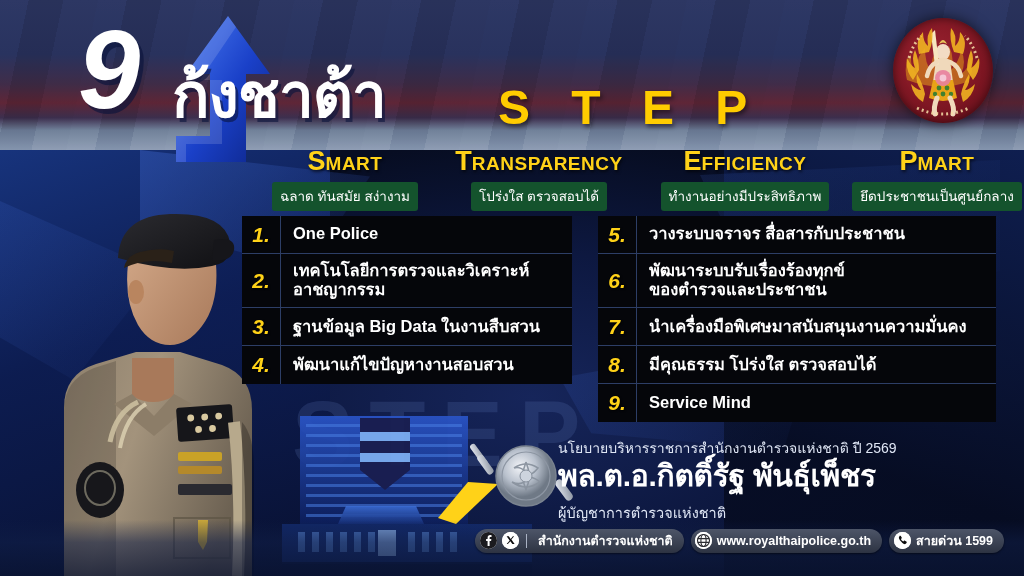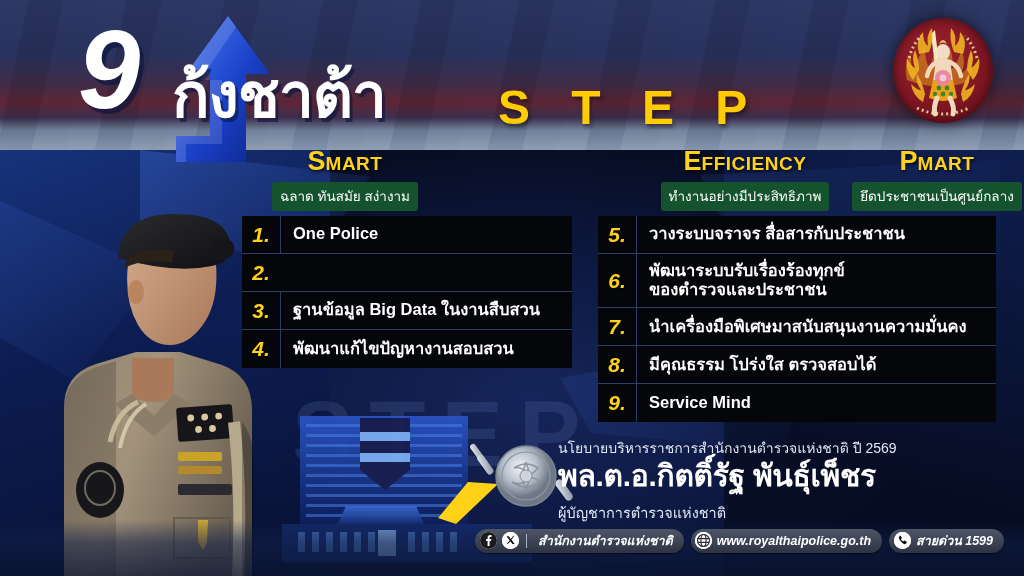--- a/index.html
+++ b/index.html
@@ -141,21 +141,21 @@
 
   
   .footer {
     position:absolute; left:475px; top:529px; height:23px;
     display:flex; align-items:center; gap:0;
   }
   .pill {
     display:flex; align-items:center; gap:5px; height:24px;
     padding:0 11px 0 5px;
     background:linear-gradient(180deg,#4d5568,#2d3342);
-    border-radius:12px; box-shadow:0 1px 2px rgba(0,0,0,.5);font-style:italic;
+    border-radius:12px; box-shadow:0 1px 2px rgba(0,0,0,.5);
   }
   .pill.p2 { margin-left:7px; padding-left:4px; }
   .pill.p3 { margin-left:7px; padding-left:5px; }
   .pill .ftxt { color:#fff; font-size:12.5px; font-weight:bold; white-space:nowrap; }
   .divider { width:1px; height:14px; background:#aab2c4; margin:0 6px 0 2px; }
   .cicon { width:17px; height:17px; border-radius:50%; background:#fff; display:flex; align-items:center; justify-content:center; flex:0 0 17px; }
   .cicon svg { display:block; }
   .footer-bg {
     position:absolute; left:0; top:520px; width:1024px; height:56px;
     background:linear-gradient(180deg, rgba(20,36,80,.0) 0%, rgba(16,30,70,.55) 40%, rgba(10,20,50,.75) 100%);
@@ -391,20 +391,26 @@
   <div class="title-th">ก้งชาต้า</div>
   <div class="step-word">S T E P</div>
 
   <div class="acronyms">
     <div class="acro a1">
       <div class="word">
         <span class="cap">S</span><span class="rest">MART</span>
       </div>
       <div class="sub">ฉลาด ทันสมัย สง่างาม</div>
     </div>
+    <div class="acro a2">
+      <div class="word">
+        <span class="cap">T</span><span class="rest">RANSPARENCY</span>
+      </div>
+      <div class="sub">โปร่งใส ตรวจสอบได้</div>
+    </div>
     <div class="acro a3">
       <div class="word">
         <span class="cap">E</span><span class="rest">FFICIENCY</span>
       </div>
       <div class="sub">ทำงานอย่างมีประสิทธิภาพ</div>
     </div>
     <div class="acro a4">
       <div class="word">
         <span class="cap">P</span><span class="rest">MART</span>
       </div>
@@ -416,20 +422,26 @@
     <div class="row">
       <div class="num">1.</div>
       <div class="row-txt">
         <div>
             <span>One Police</span>
           </div>
       </div>
     </div>
     <div class="row">
       <div class="num">2.</div>
+      <div class="row-txt">
+        <div>
+          <span>เทคโนโลยีการตรวจและวิเคราะห์</span>
+          <span>อาชญากรรม</span>
+        </div>
+      </div>
     </div>
     <div class="row">
       <div class="num">3.</div>
       <div class="row-txt">
         <div>
             <span>ฐานข้อมูล Big Data ในงานสืบสวน</span>
           </div>
       </div>
     </div>
     <div class="row">

